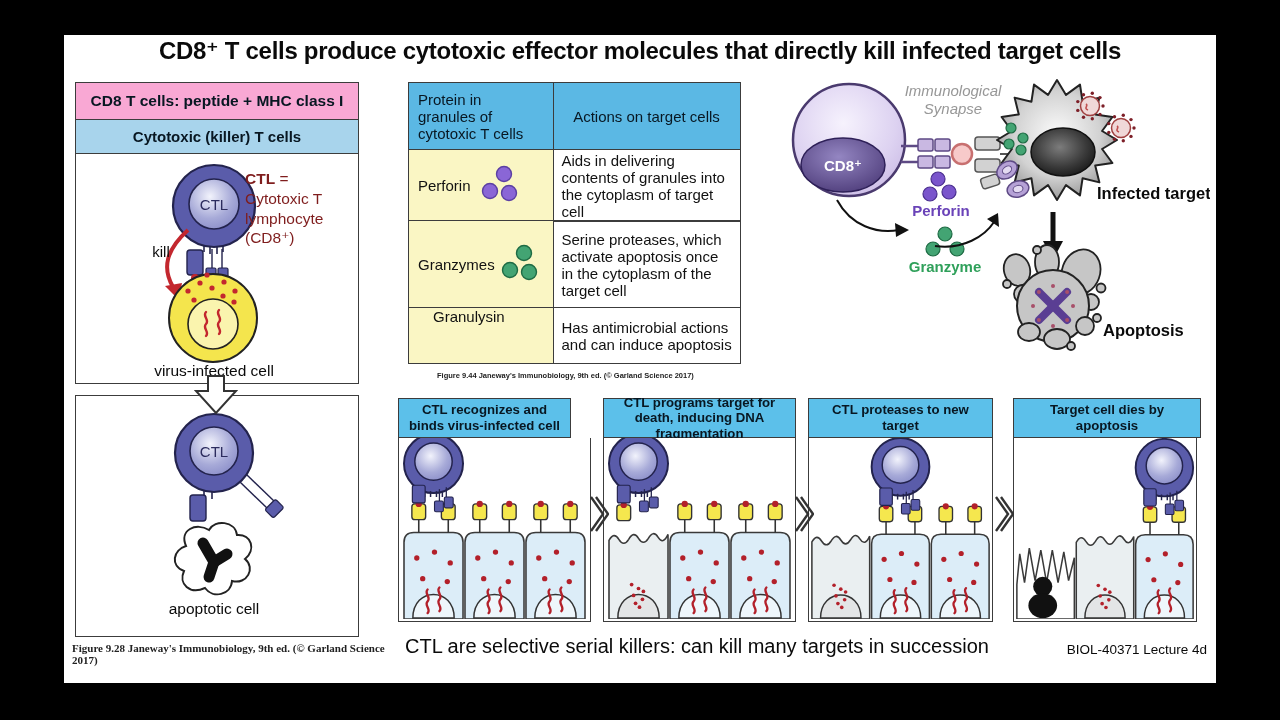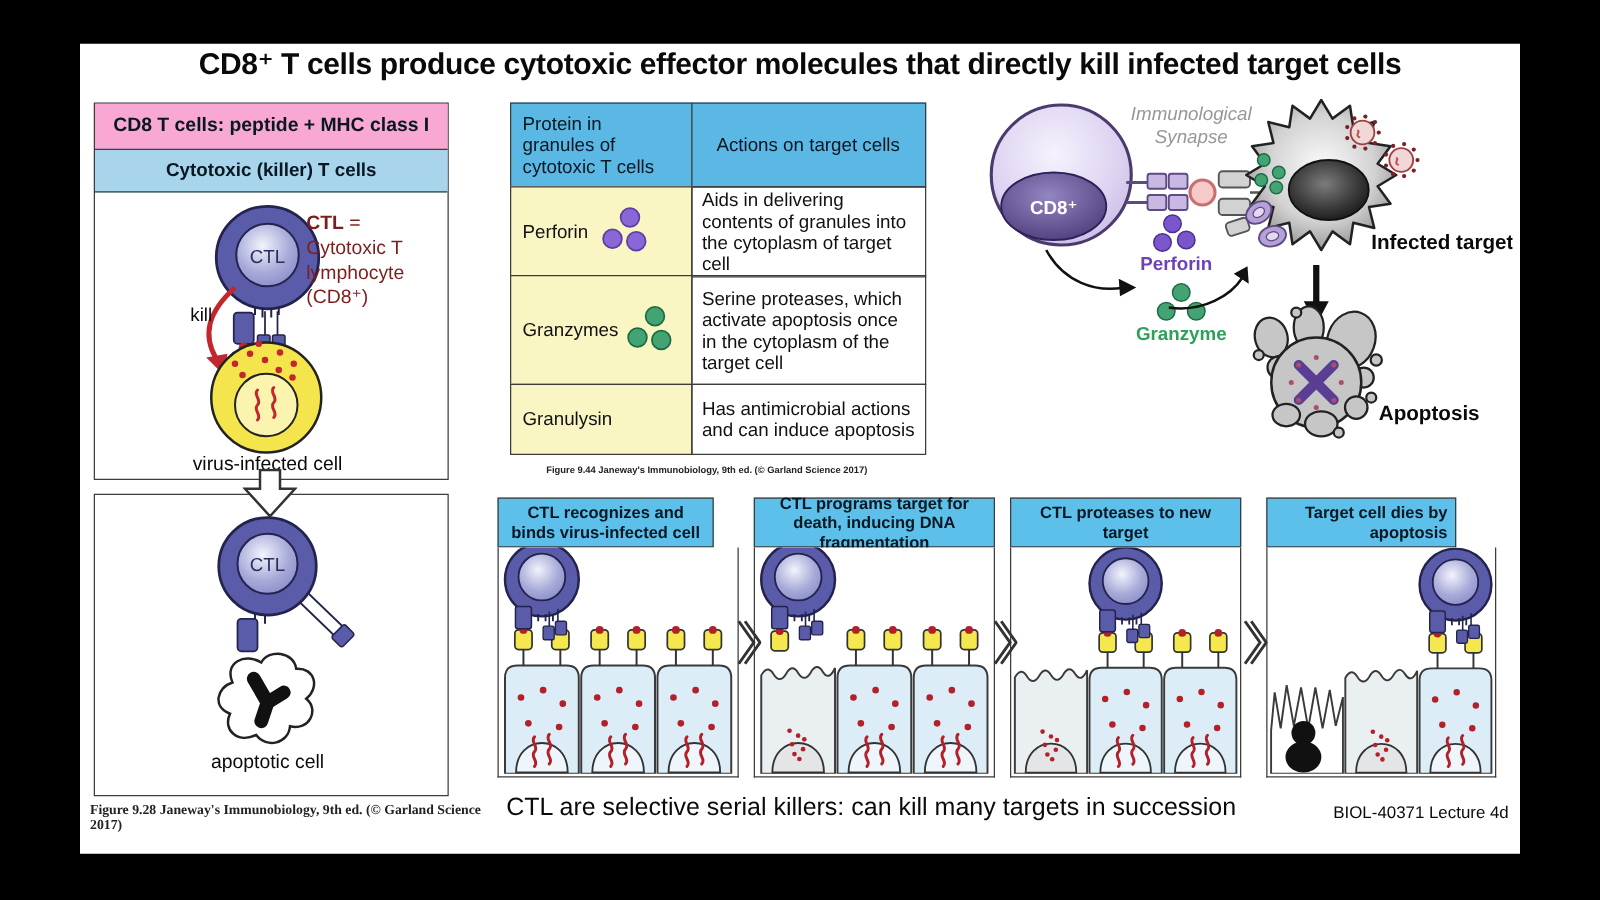--- a/index.html
+++ b/index.html
@@ -191,21 +191,21 @@
             <g fill="#43a473" stroke="#1e6b44" stroke-width="1.4">
               <circle cx="25" cy="10" r="7.5"></circle>
                 <circle cx="11" cy="27" r="7.5"></circle>
                 <circle cx="30" cy="29" r="7.5"></circle>
             </g>
           </svg>
         </div>
         <div class="tcell action" style="width:188px;height:88px;margin-left:-1.5px;">Serine proteases, which activate apoptosis once in the cytoplasm of the target cell</div>
       </div>
       <div class="trow" style="margin-top:-1.5px;">
-        <div class="tcell tyellow" style="width:146px;height:57px;align-items:center;padding-left:9px;font-size:15px;">
+        <div class="tcell tyellow" style="width:146px;height:57px;align-items:flex-start;padding-left:24px;font-size:15px;">
           <span>Granulysin</span>
         </div>
         <div class="tcell action" style="width:188px;height:57px;margin-left:-1.5px;">Has antimicrobial actions and can induce apoptosis</div>
       </div>
     </div>
     <div class="abs caption" style="left:345px;top:336px;width:280px;font-size:7.5px;margin-left:28px;">Figure 9.44  Janeway's Immunobiology, 9th ed. (© Garland Science 2017)</div>
 
     <svg class="abs" style="left:721px;top:43px;" width="425" height="292" viewBox="0 0 425 292">
       <text x="168" y="18" text-anchor="middle" font-size="15" font-style="italic" fill="#979797">Immunological</text>
       <text x="168" y="36" text-anchor="middle" font-size="15" font-style="italic" fill="#979797">Synapse</text>
@@ -504,21 +504,21 @@
           <line x1="92" y1="54" x2="92" y2="60" stroke="#23234d" stroke-width="1.5"></line>
           <line x1="98" y1="54" x2="98" y2="60" stroke="#23234d" stroke-width="1.5"></line>
           <line x1="104" y1="54" x2="104" y2="60" stroke="#23234d" stroke-width="1.5"></line>
           <rect x="73.5" y="48" width="13" height="18" rx="2" fill="#5a5caa" stroke="#23234d" stroke-width="1.2"></rect>
           <line x1="101" y1="52" x2="101" y2="66" stroke="#23234d" stroke-width="1.3"></line>
           <line x1="108" y1="50" x2="108" y2="62" stroke="#23234d" stroke-width="1.3"></line>
           <rect x="96" y="64" width="9" height="11" rx="1.5" fill="#5a5caa" stroke="#23234d" stroke-width="1.1"></rect>
           <rect x="106" y="60" width="9" height="11" rx="1.5" fill="#5a5caa" stroke="#23234d" stroke-width="1.1"></rect>
         </svg>
     </div>
-    <div class="abs panel-head" style="left:949px;top:363px;width:152px;height:40px;text-align:right;">Target cell dies by apoptosis</div>
+    <div class="abs panel-head" style="left:949px;top:363px;width:188px;height:40px;">Target cell dies by apoptosis</div>
     <div class="abs panel-body" style="left:949px;top:403px;width:184px;height:184px;">
       <svg id="panel-body-3" width="100%" height="181" viewBox="0 0 190 184" preserveAspectRatio="xMidYMax meet">
           <path d="M 3,184 L 3,148 L 6,116 L 11,146 L 16,110 L 22,144 L 28,112 L 34,146 L 40,112 L 46,146 L 52,114 L 57,144 L 63,120 L 63,184 Z" fill="#fff" stroke="#3a3a3a" stroke-width="1.6"></path>
           <circle cx="30" cy="150" r="10" fill="#111"></circle>
           <ellipse cx="30" cy="170" rx="15" ry="13" fill="#111"></ellipse>
           <path d="M 65,184 L 65,104 q 5,-9 10,-1 q 5,8 10,0 q 5,-9 10,-1 q 5,8 10,0 q 5,-9 10,-1 q 5,8 10,-3 L 125,184 Z" fill="#eaeff1" stroke="#3a3a3a" stroke-width="1.6"></path>
           <path d="M 74,183 C 74,151 116,151 116,183 Z" fill="#e3e5e6" stroke="#333" stroke-width="1.5"></path>
           <circle cx="90" cy="160" r="1.9" fill="#b3202a"></circle>
           <circle cx="95" cy="153" r="1.9" fill="#b3202a"></circle>
           <circle cx="92" cy="168" r="1.9" fill="#b3202a"></circle>

